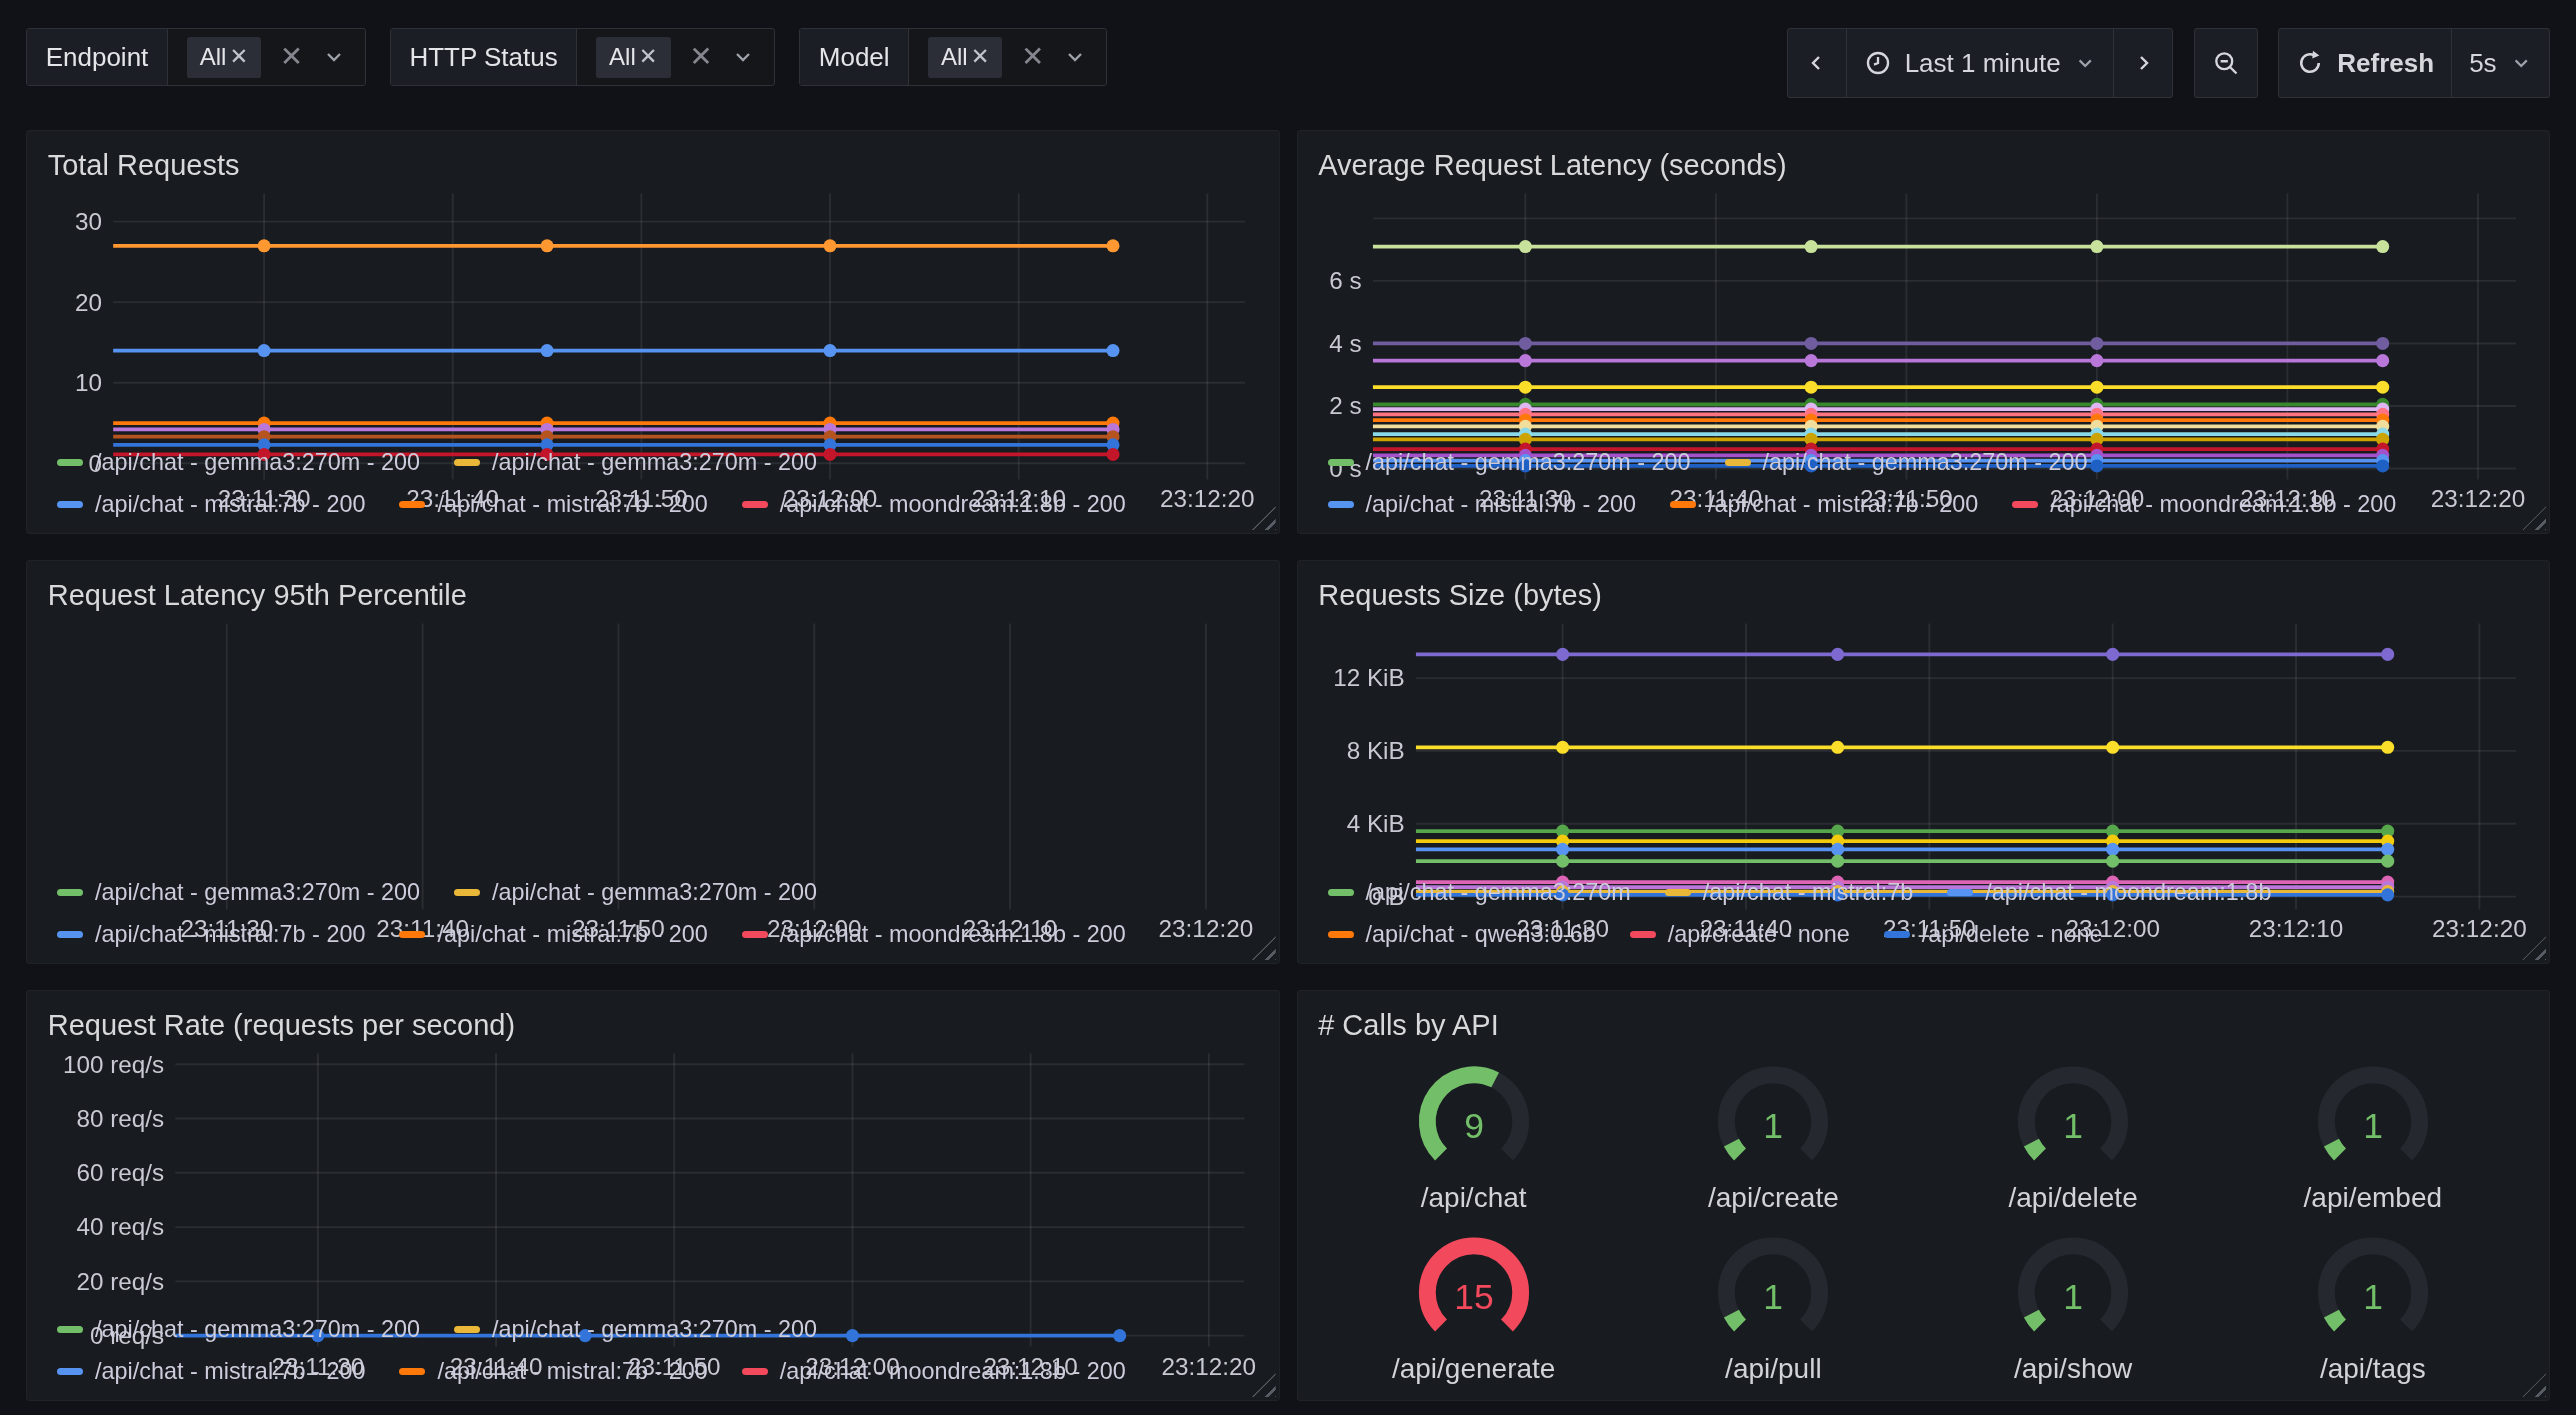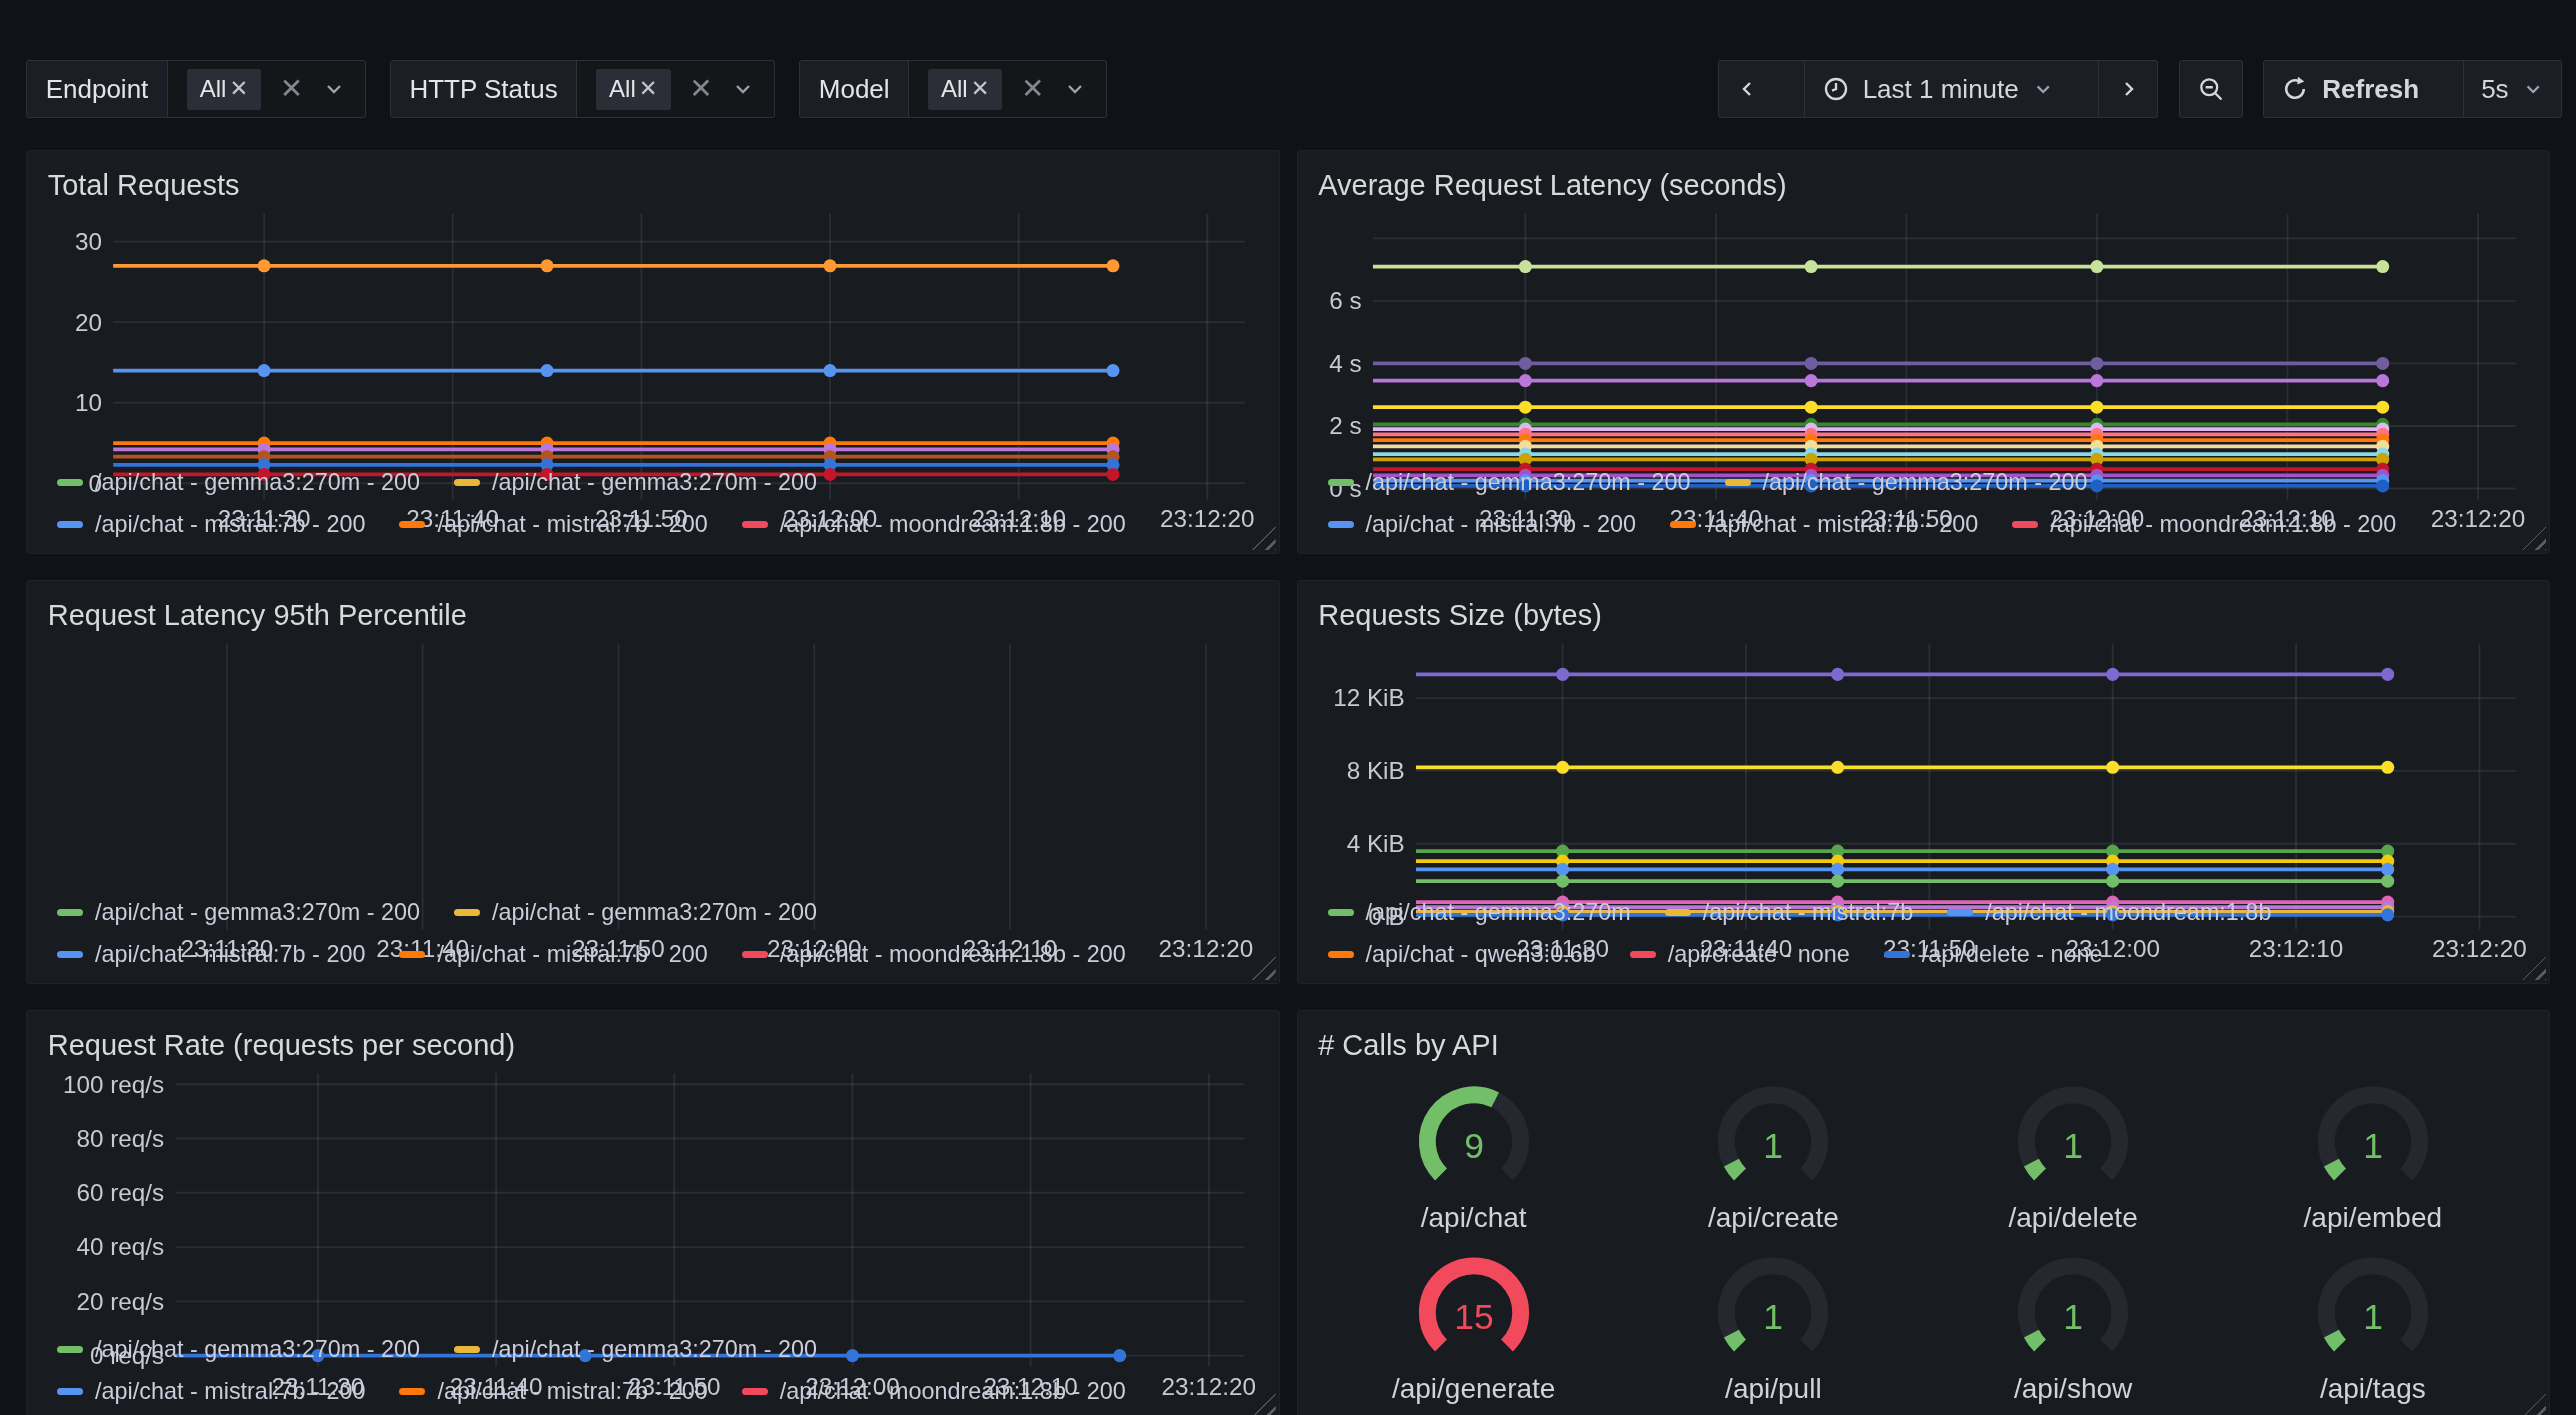--- a/index.html
+++ b/index.html
@@ -8,22 +8,21 @@
     width: 2576px; height: 1415px;
     background: #111217;
     font-family: "Liberation Sans", "DejaVu Sans", sans-serif;
     color: #CCCCDC;
     overflow: hidden;
   }
 
   
   .topbar {
     display: flex; justify-content: space-between; align-items: flex-start;
-    padding: 28px 14px 0 26px;
-    margin-top: 32px;
+    padding: 28px 26px 0 26px;
   }
   .filters { display: flex; gap: 24px; }
   .filter-group {
     display: flex; align-items: stretch; height: 58px;
     border: 1.9px solid #2E3138; border-radius: 2.8px; background: #141619;
   }
   .filter-label {
     display: flex; align-items: center; padding: 0 18.7px;
     font-size: 26px; color: #E4E5E9; background: #1B1E24;
     border-right: 1.9px solid #2E3138; white-space: nowrap;
@@ -34,21 +33,21 @@
     background: #2B2E36; border-radius: 2.8px; padding: 6.5px 13px;
     font-size: 24px; color: #E4E5E9; cursor: pointer;
   }
   .chip .x { color: #C2C4CB; font-size: 22.4px; line-height: 1; }
   .clear-x { color: #84878F; font-size: 28px; line-height: 1; cursor: pointer; }
   .icon-chev { width: 24px; height: 24px; }
 
   .controls { display: flex; gap: 20.6px; }
   .btn-group {
     display: flex; border: 1.9px solid #2E3138; border-radius: 2.8px;
-    background: #1B1E24; overflow: hidden; height: 58px; gap: 27px;
+    background: #1B1E24; overflow: hidden; height: 70px;
   }
   .tbtn {
     display: flex; align-items: center; gap: 13px; padding: 0 17px;
     font-size: 26px; color: #D6D7DC; border-left: 1.9px solid #2E3138;
     white-space: nowrap; cursor: pointer;
   }
   .tbtn:first-child { border-left: none; font-weight: bold; }
   .tbtn svg { display: block; }
 
   

